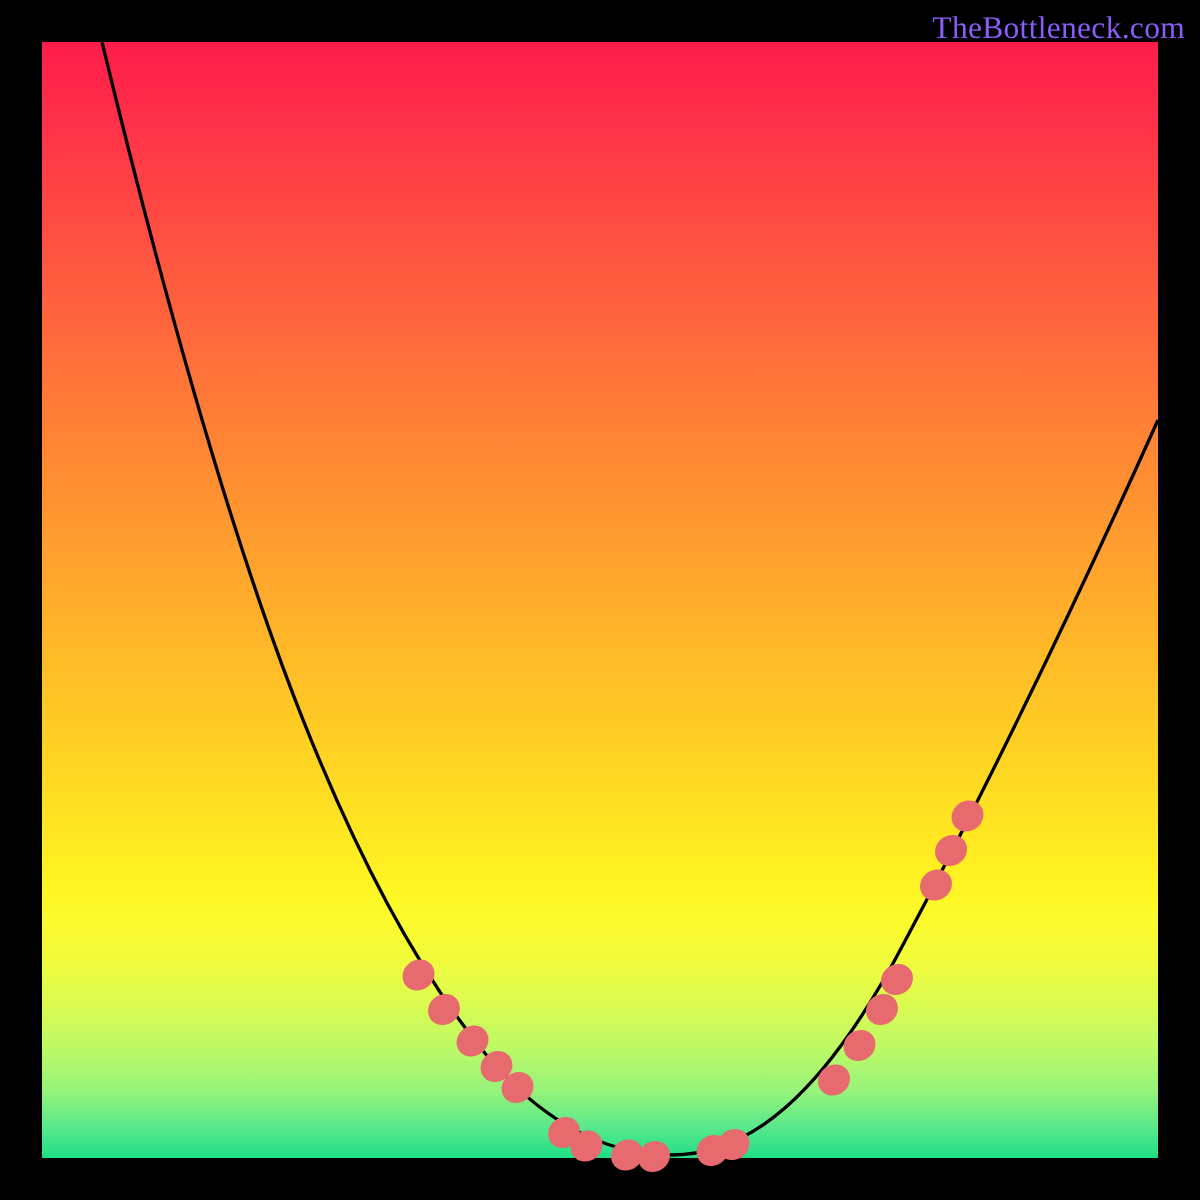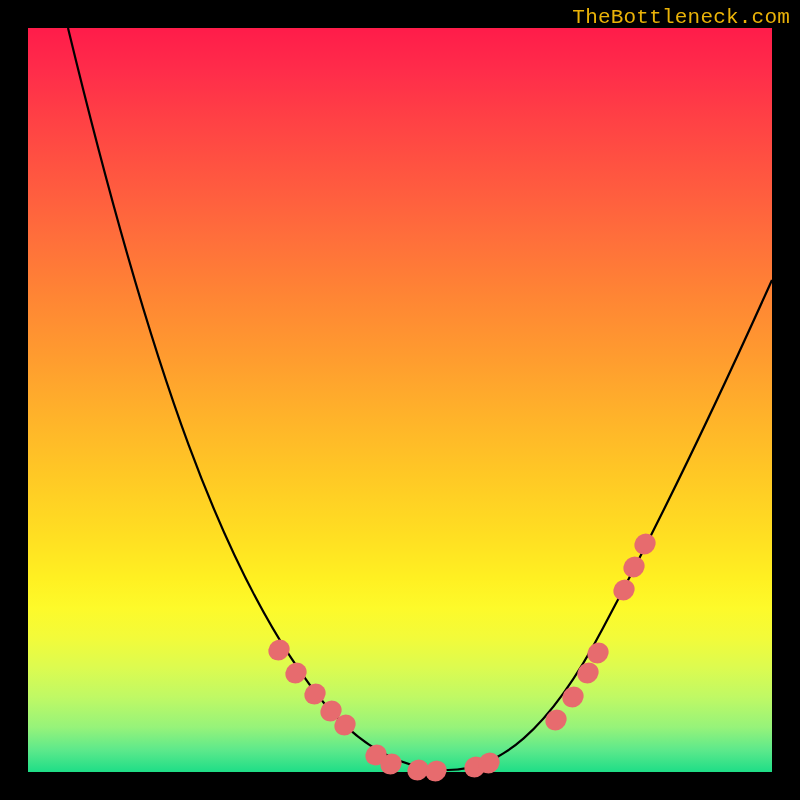--- a/index.html
+++ b/index.html
@@ -48,23 +48,23 @@
     position: absolute;
     left: 0; top: 0;
     width: 744px;
     height: 744px;
     overflow: visible;
   }
   .watermark {
     position: absolute;
     top: 6px;
     right: 10px;
-    color: #eab308;
+    color: #8b5cf6;
     font-size: 21px;
-    font-family: Liberation Mono, monospace;
+    font-family: Liberation Serif, serif;
     letter-spacing: 0.2px;
   }
 </style>
 </head>
 <body>
 
 <div class="watermark">TheBottleneck.com</div>
 
 <div class="frame">
   <div class="plot-bg"></div>

